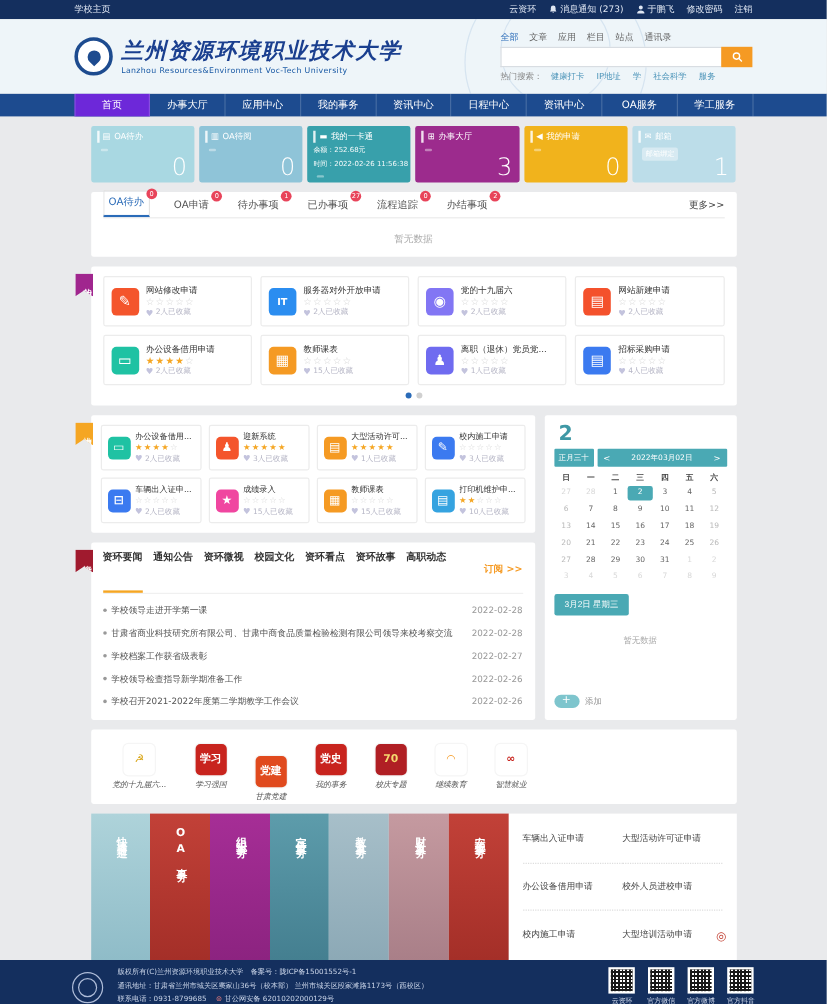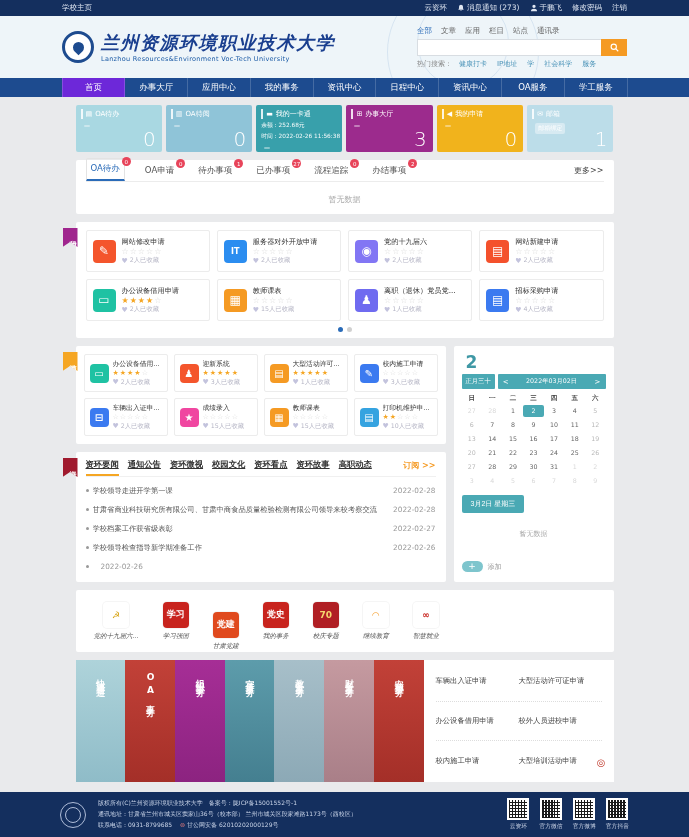--- a/index.html
+++ b/index.html
@@ -66,21 +66,21 @@
 .midrow{display:flex;gap:8px;margin-top:8px;align-items:stretch;}
 .midleft{width:370px;display:flex;flex-direction:column;gap:8px;}
 .recapps-panel{position:relative;padding:8px 8px;}
 .rec-grid{display:grid;grid-template-columns:repeat(4,1fr);gap:6px;}
 .rec-grid .app-card{height:38px;padding:4px 5px;gap:4px;}
 .rec-grid .app-icon{width:19px;height:19px;font-size:10px;}
 .rec-grid .app-title{font-size:6.8px;}
 .rec-grid .stars{font-size:7px;}
 .news-panel{position:relative;padding:7px 10px 6px;flex:1;}
 .news-tabs{display:flex;gap:9px;font-size:8.3px;font-weight:bold;color:#333;align-items:center;border-bottom:1px solid #f0f0f0;}
-.news-tab{cursor:pointer;padding-bottom:4px;border-bottom:2px solid transparent;white-space:nowrap;text-decoration:underline;}
+.news-tab{cursor:pointer;padding-bottom:22px;border-bottom:2px solid transparent;white-space:nowrap;}
 .news-tab.active{border-bottom:2px solid #f5a623;}
 .subscribe{margin-left:auto;color:#f59a23;font-weight:bold;font-size:8px;cursor:pointer;padding-bottom:4px;white-space:nowrap;}
 .news-list{padding-top:4px;}
 .news-item{display:flex;align-items:center;height:19px;font-size:7.3px;color:#555;cursor:pointer;}
 .bullet{width:3px;height:3px;background:#999;border-radius:50%;margin-right:4px;flex:none;}
 .news-title{flex:1;overflow:hidden;text-overflow:ellipsis;white-space:nowrap;}
 .news-date{color:#999;margin-left:8px;flex:none;}
 .calendar-panel{flex:1;padding:6px 8px;display:flex;flex-direction:column;}
 .big-day{color:#3f98a5;font-size:17px;font-weight:bold;padding-left:4px;}
 .cal-head{display:flex;gap:3px;margin-top:2px;}
@@ -498,20 +498,21 @@
     <span class="news-title">学校档案工作获省级表彰</span>
     <span class="news-date">2022-02-27</span>
   </div>
             <div class="news-item">
     <span class="bullet"></span>
     <span class="news-title">学校领导检查指导新学期准备工作</span>
     <span class="news-date">2022-02-26</span>
   </div>
             <div class="news-item">
     <span class="bullet"></span>
+    <span class="news-title">学校召开2021-2022年度第二学期教学工作会议</span>
     <span class="news-date">2022-02-26</span>
   </div>
           </div>
       </div>
 
     </div>
 
     <div class="panel calendar-panel">
       <div class="big-day">2</div>
       <div class="cal-head">

